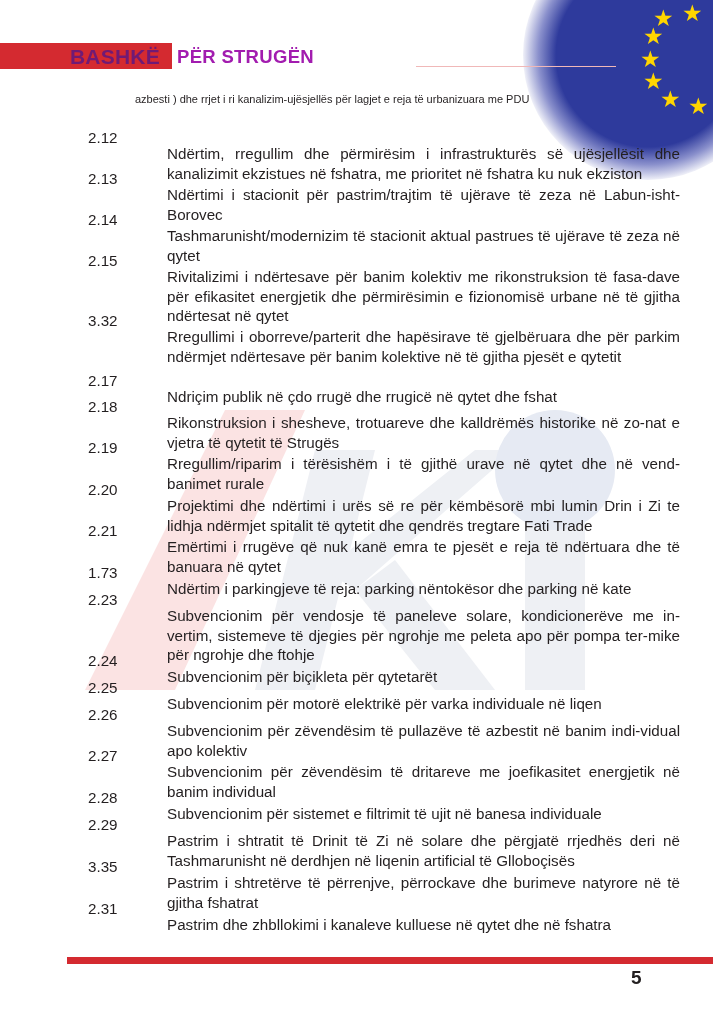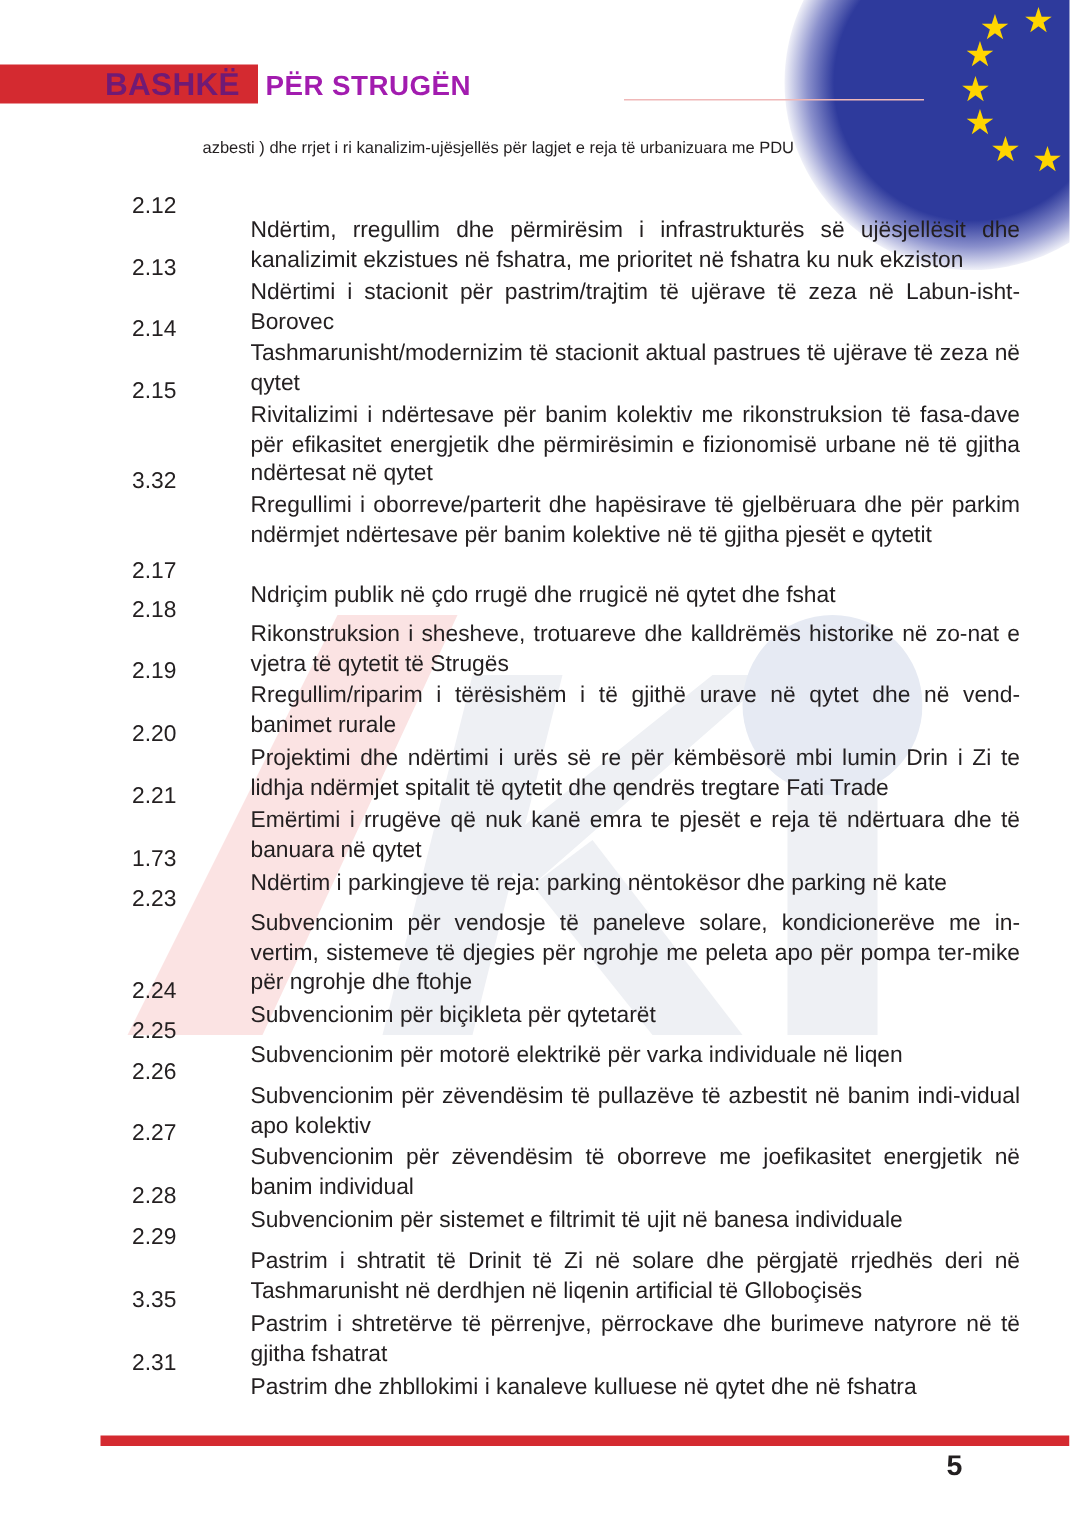--- a/index.html
+++ b/index.html
@@ -120,21 +120,21 @@
   <div class="item" style="top:678px;">
       <span class="num">2.25</span>
       <span class="txt">Subvencionim për motorë elektrikë për varka individuale në liqen</span>
     </div>
   <div class="item" style="top:705px;">
       <span class="num">2.26</span>
       <span class="txt">Subvencionim për zëvendësim të pullazëve të azbestit në banim indi-vidual apo kolektiv</span>
     </div>
   <div class="item" style="top:746px;">
       <span class="num">2.27</span>
-      <span class="txt">Subvencionim për zëvendësim të oborreve me joefikasitet energjetik në banim individual</span>
+      <span class="txt">Subvencionim për zëvendësim të dritareve me joefikasitet energjetik në banim individual</span>
     </div>
   <div class="item" style="top:788px;">
       <span class="num">2.28</span>
       <span class="txt">Subvencionim për sistemet e filtrimit të ujit në banesa individuale</span>
     </div>
   <div class="item" style="top:815px;">
       <span class="num">2.29</span>
       <span class="txt">Pastrim i shtratit të Drinit të Zi në solare dhe përgjatë rrjedhës deri në Tashmarunisht në derdhjen në liqenin artificial të Glloboçisës</span>
     </div>
   <div class="item" style="top:857px;">

